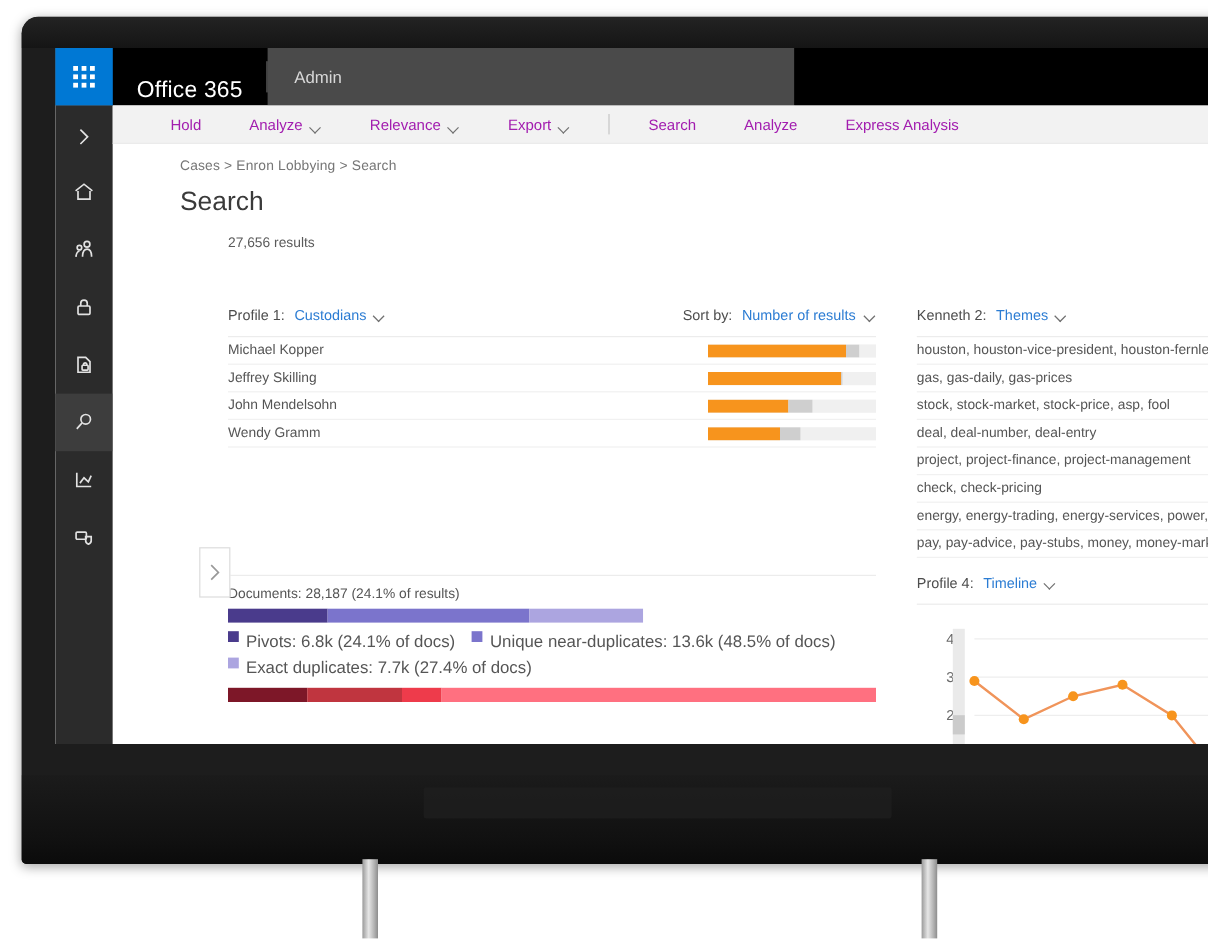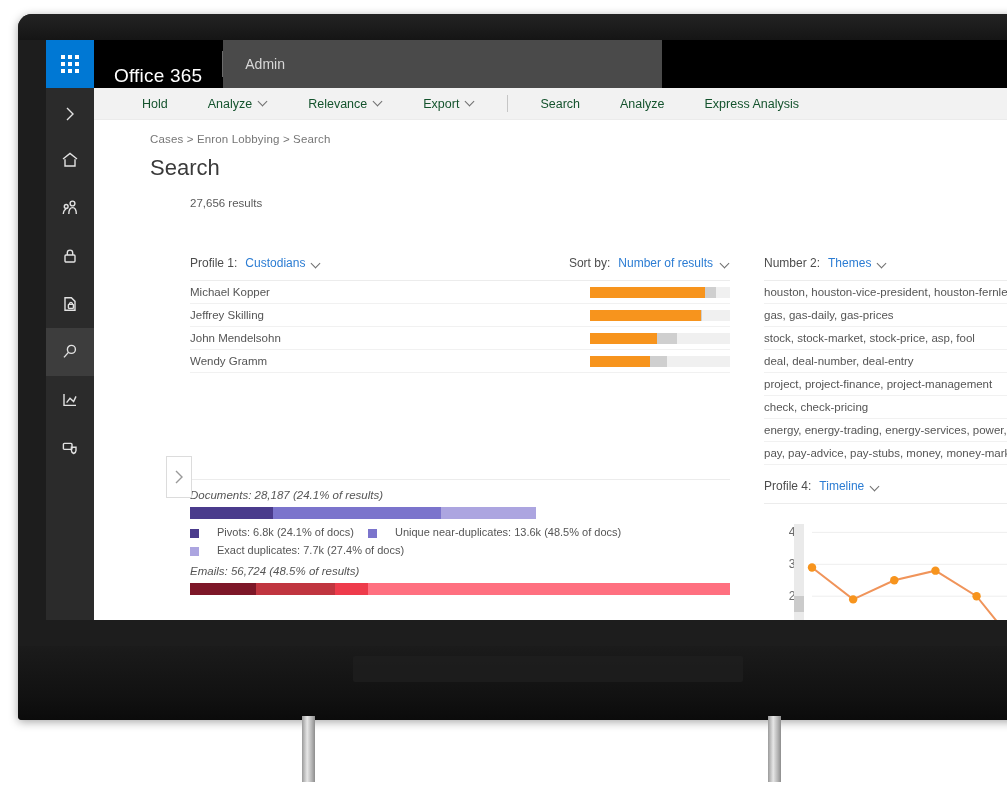--- a/index.html
+++ b/index.html
@@ -91,22 +91,22 @@
     position: absolute; left: 48px; top: 48px; right: 0; bottom: 0;
     background: #ffffff;
   }
 
   
   #command-bar {
     height: 32px; background: #f2f2f2; display: flex; align-items: center;
     padding-left: 28px; border-bottom: 1px solid #ebebeb;
   }
   .cmd-item {
-    font-size: 12.5px; color: #14532d; padding: 0 20px; cursor: pointer;
-    display: flex; align-items: flex-start; gap: 7px; white-space: nowrap;
+    font-size: 12.5px; color: #a21caf; padding: 0 20px; cursor: pointer;
+    display: flex; align-items: flex-end; gap: 7px; white-space: nowrap;
   }
   .caret { display: inline-block; width: 9px; height: 9px; position: relative; }
   .caret::after {
     content:""; position:absolute; left:0; top:1px; width:6px; height:6px;
     border-right:1.3px solid #6f6f6f; border-bottom:1.3px solid #6f6f6f;
     transform: rotate(45deg);
   }
   #cmd-separator { width: 1px; height: 17px; background: #c6c6c6; margin: 0 12px; }
 
   
@@ -164,29 +164,29 @@
 
   
   .theme-row {
     height: 23px; display: flex; align-items: center;
     border-bottom: 1px solid #f1f1f1;
     font-size: 11.5px; color: #555; white-space: nowrap;
   }
 
   
   .tp-block { padding-top: 9px; }
-  .tp-title { font-size: 11.5px; color: #555; padding-bottom: 6px; font-style: italic; }
+  .tp-title { font-size: 11.5px; color: #555; padding-bottom: 6px; }
   .tp-bar { height: 12px; display: flex; overflow: hidden; }
   .tp-bar span { height: 100%; display: block; }
   .tp-legend {
     display: flex; flex-wrap: wrap; gap: 6px 14px; padding-top: 7px;
   }
   .tp-legend .li {
-    display: flex; align-items: flex-end; gap: 18px;
-    font-size: 11px; color: #555; white-space: nowrap;
+    display: flex; align-items: flex-start; gap: 6px;
+    font-size: 14px; color: #555; white-space: nowrap;
   }
   .tp-legend .sw { width: 9px; height: 9px; display: block; flex: 0 0 auto; }
 
   
   #timeline-wrap { position: relative; padding-top: 8px; }
   #timeline-svg { display: block; }
   .ylab { font-size: 12px; fill: #6a6a6a; font-family: "Liberation Sans", sans-serif; }
   .xlab { font-size: 11px; fill: #6a6a6a; font-family: "Liberation Sans", sans-serif; }
   #scrollbar-v {
     position: absolute; left: 30px; top: 20px; width: 10px; height: 150px;
@@ -368,21 +368,21 @@
                 <div class="cust-bar">
                   <span class="seg-a" style="width: 43%;"></span>
                   <span class="seg-b" style="width: 12%;"></span>
                 </div>
               </div>
             </div>
         </div>
 
         <div>
           <div class="profile-head">
-            <span>Number 2:</span>
+            <span>Kenneth 2:</span>
             <span class="pick">
               <span>Themes</span>
               <span class="caret"></span>
             </span>
           </div>
           <div class="rule"></div>
           <div id="theme-list">
               <div class="theme-row">houston, houston-vice-president, houston-fernley-dyson</div>
               <div class="theme-row">gas, gas-daily, gas-prices</div>
               <div class="theme-row">stock, stock-market, stock-price, asp, fool</div>
@@ -413,21 +413,20 @@
                     <span class="sw" style="background: rgb(123, 116, 204);"></span>
                     <span>Unique near-duplicates: 13.6k (48.5% of docs)</span>
                   </div>
                   <div class="li">
                     <span class="sw" style="background: rgb(172, 165, 224);"></span>
                     <span>Exact duplicates: 7.7k (27.4% of docs)</span>
                   </div>
                 </div>
               </div>
               <div class="tp-block">
-                <div class="tp-title">Emails:  56,724 (48.5% of results)</div>
                 <div class="tp-bar" style="width: 100%;">
                   <span style="background: rgb(125, 23, 40); width: 12.3%;"></span>
                   <span style="background: rgb(192, 53, 63); width: 14.5%;"></span>
                   <span style="background: rgb(238, 59, 75); width: 6.2%;"></span>
                   <span style="background: rgb(255, 112, 128); width: 67%;"></span>
                 </div>
                 <div class="tp-legend"></div>
               </div>
             </div>
         </div>

